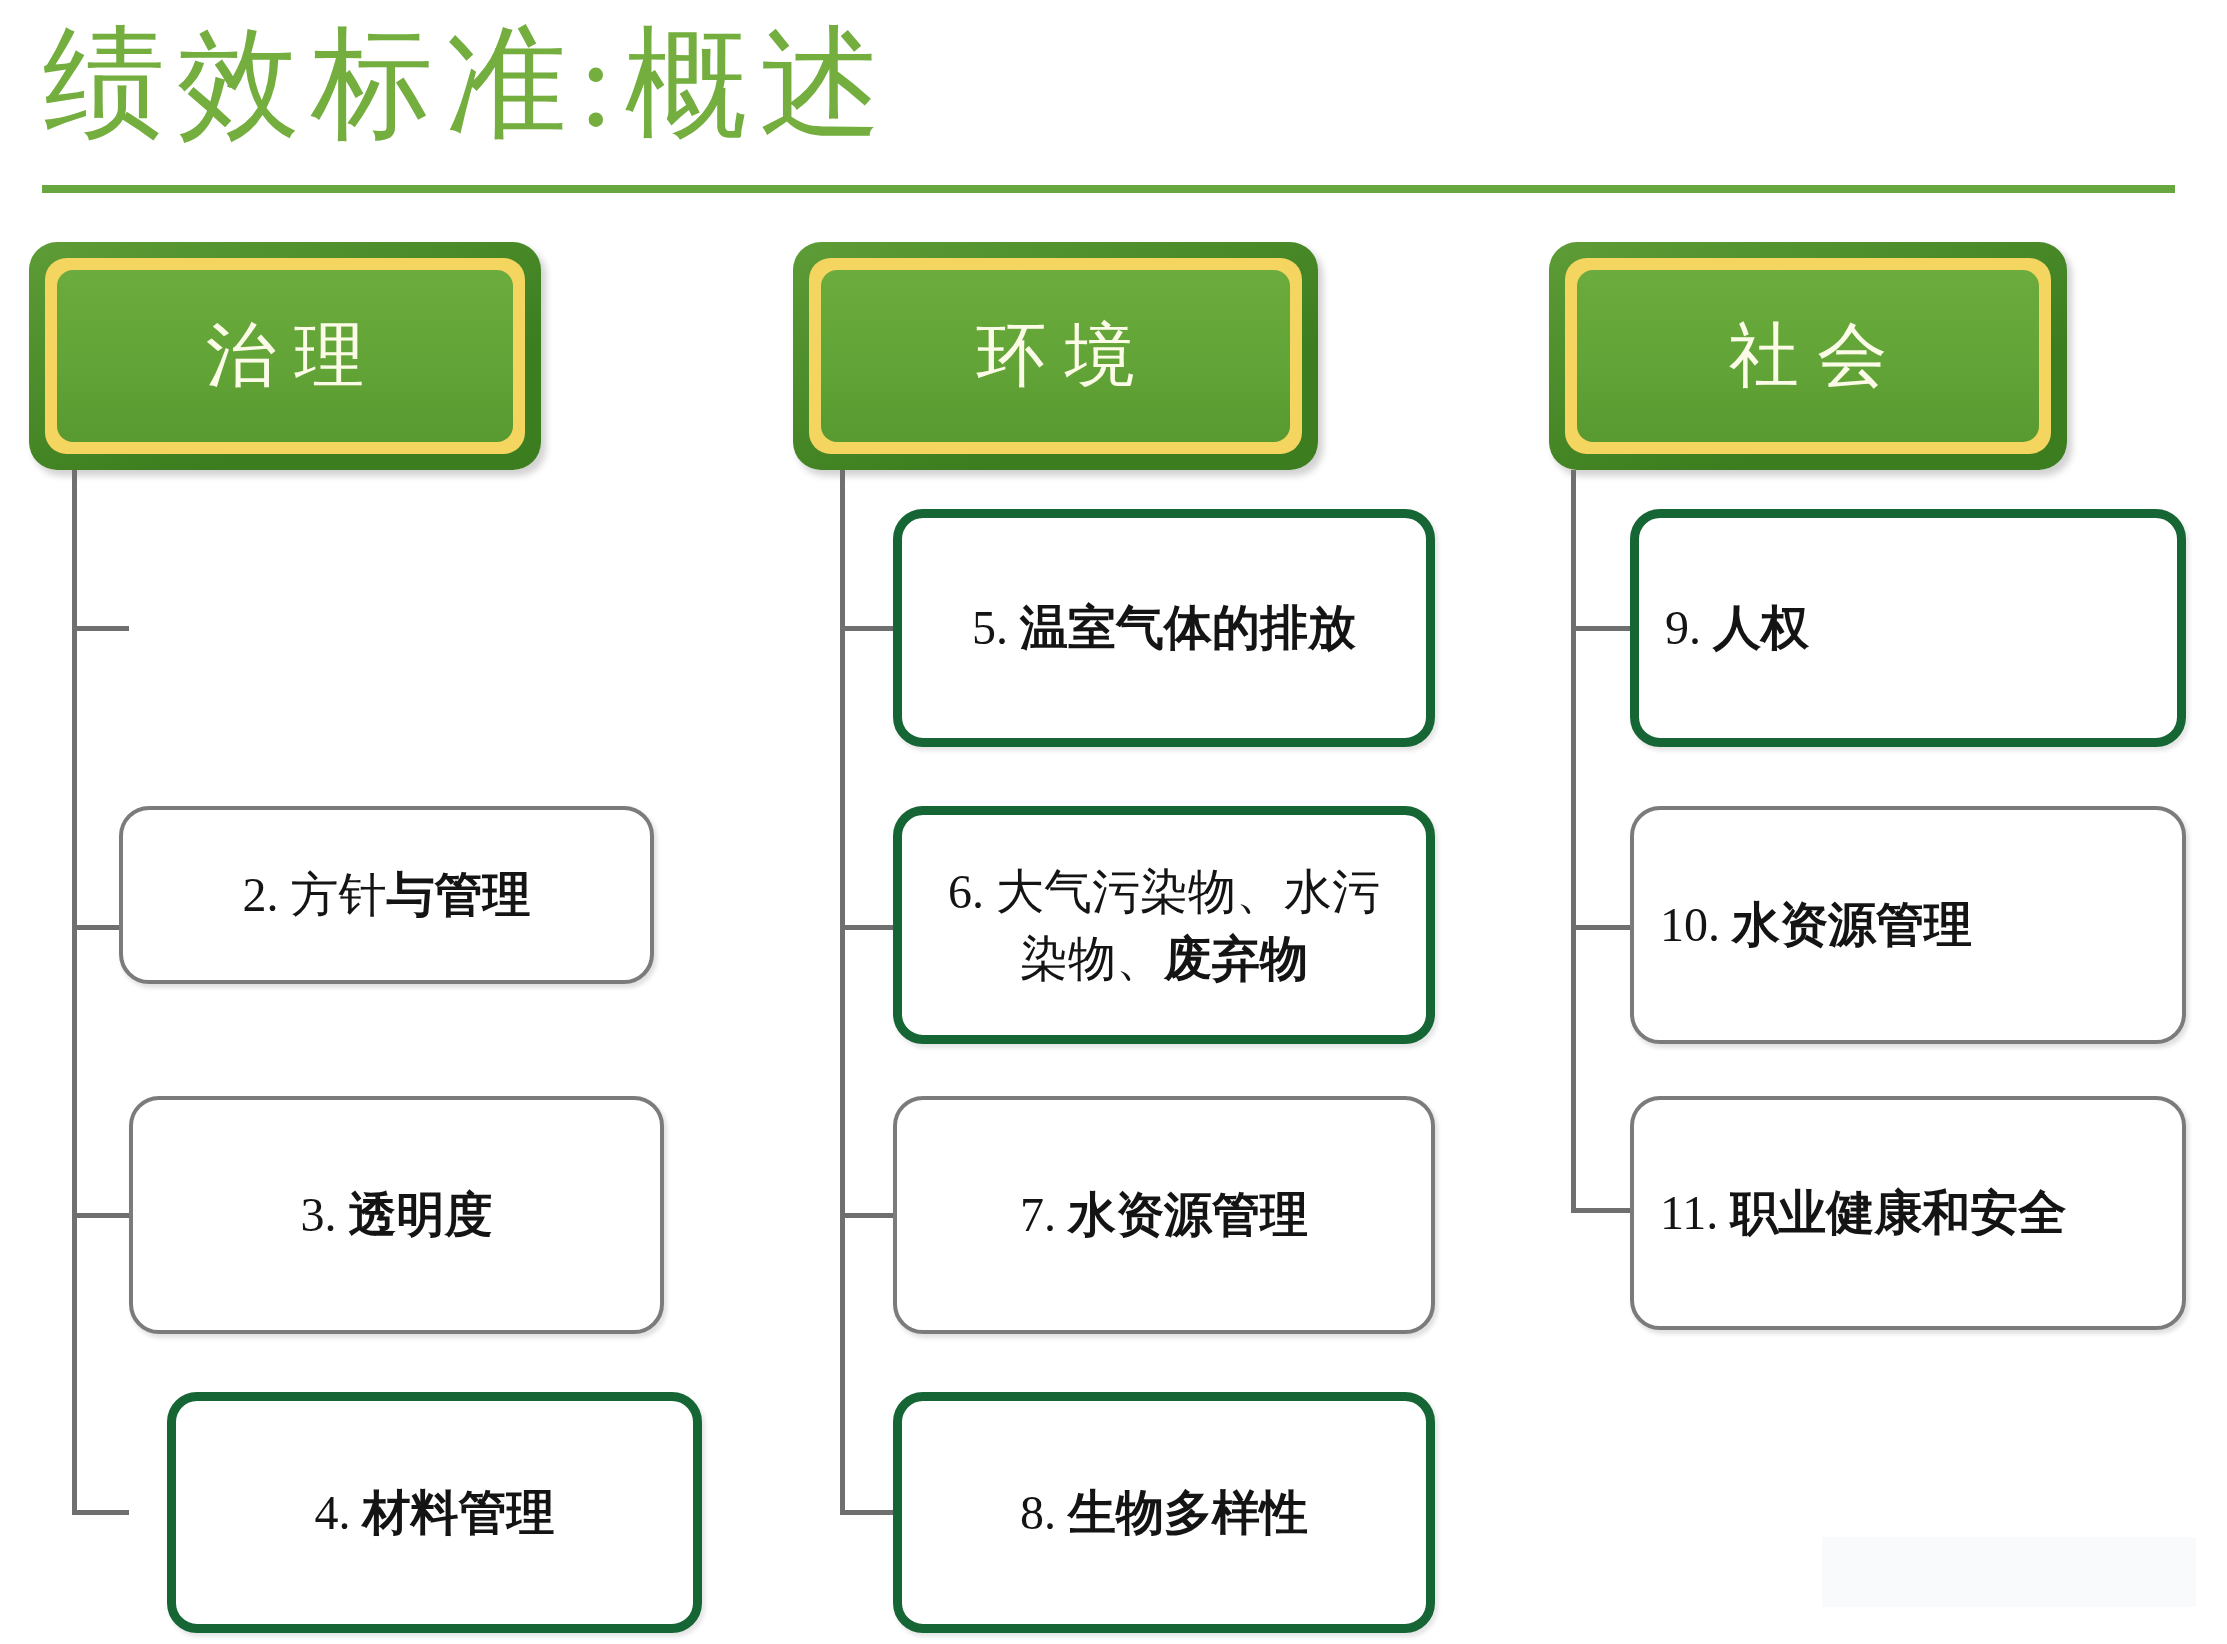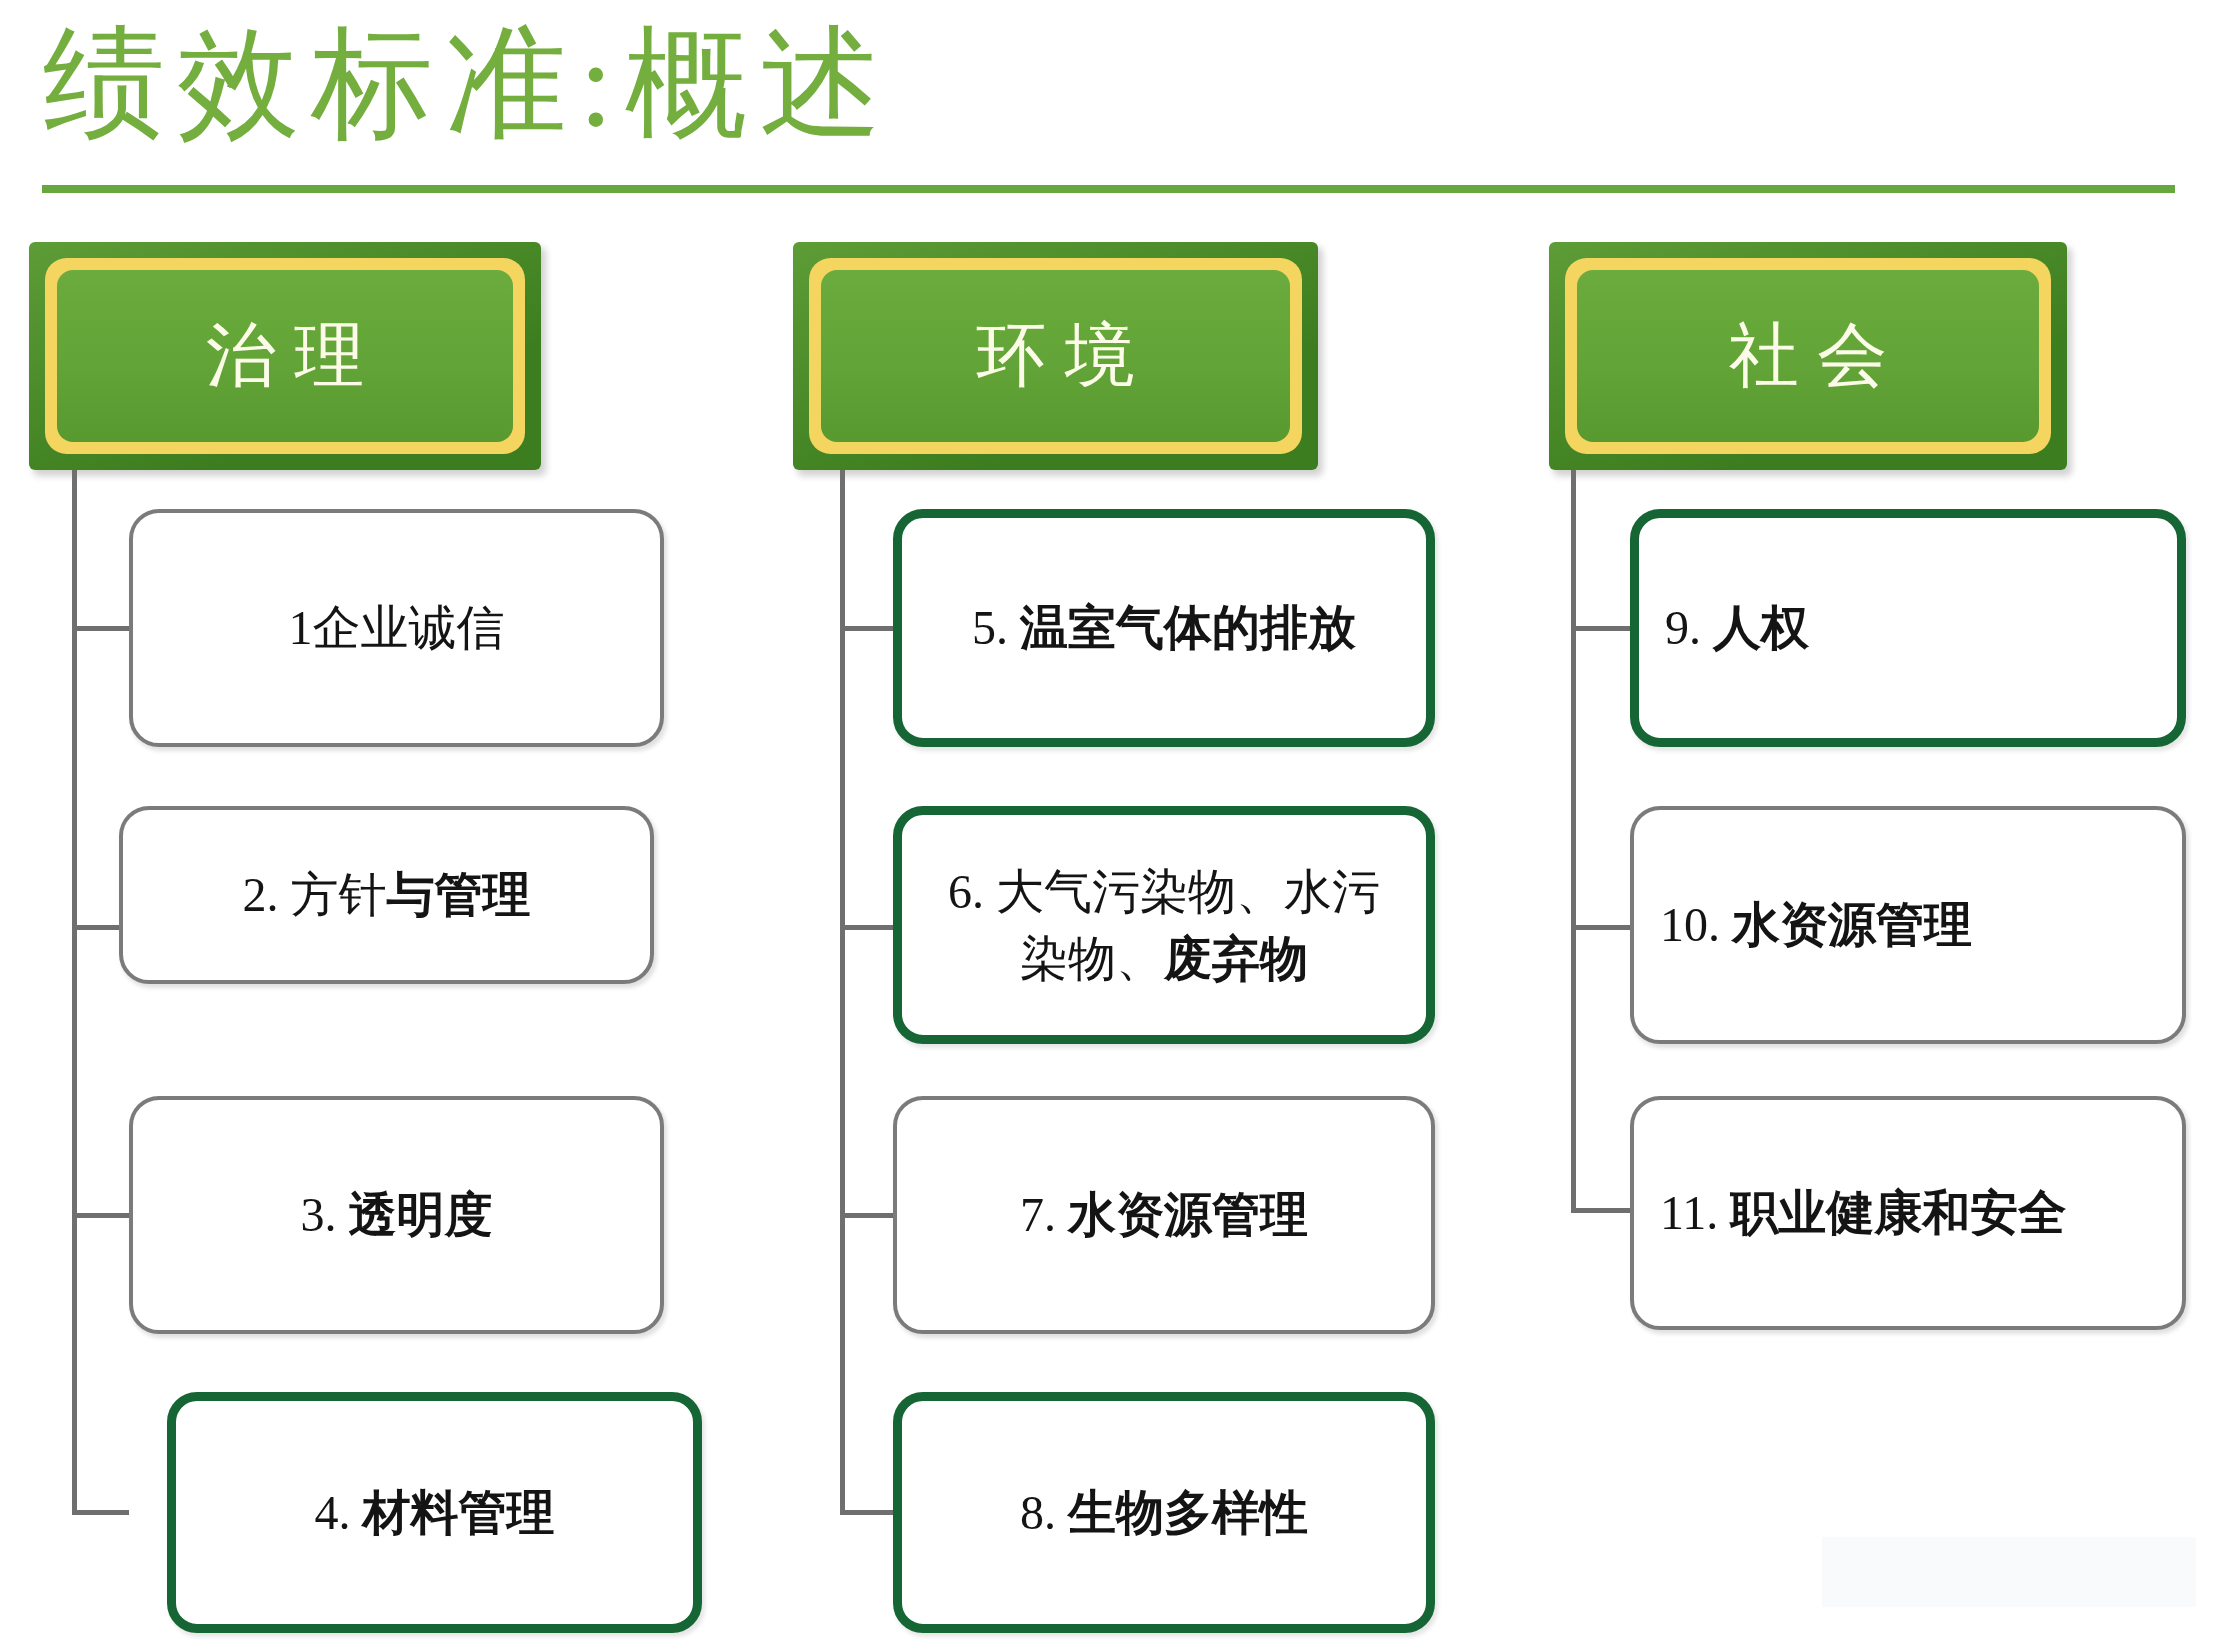--- a/index.html
+++ b/index.html
@@ -13,21 +13,21 @@
     font-family:"Liberation Serif", serif;
     font-size:122px;line-height:1.3;letter-spacing:12px;
     color:var(--title_green);white-space:nowrap;
   }
   .rule{
     position:absolute;left:42px;top:185px;width:2133px;height:8.4px;
     background:var(--rule_green);
   }
   
   .hdr{
-    position:absolute;height:228px;border-radius:6px;
+    position:absolute;height:228px;border-radius:28px;
     background:linear-gradient(160deg,#5d9c36,var(--header_border) 70%);
     padding:16px;box-sizing:border-box;
     box-shadow:4.7px 5.6px 7.5px rgba(0,0,0,0.18);
   }
   .hdr-ring{
     width:100%;height:100%;background:var(--header_ring);
     border-radius:21.5px;padding:12px;box-sizing:border-box;
   }
   .hdr-inner{
     width:100%;height:100%;border-radius:16px;
@@ -67,23 +67,20 @@
     <div class="hdr-ring">
       <div class="hdr-inner">治理</div>
     </div>
   </div>
   <div class="vline" style="left:72px;top:470px;height:1044px;"></div>
   <div class="hline" style="left:72px;top:626px;width:57px;"></div>
   <div class="hline" style="left:72px;top:925px;width:57px;"></div>
   <div class="hline" style="left:72px;top:1213px;width:57px;"></div>
   <div class="hline" style="left:72px;top:1510px;width:57px;"></div>
 
-  <div class="box gray" style="left:129px;top:509px;width:535px;height:238px;">
-    <span><span class="seg-n">1企业诚信</span><span class="seg-b"></span></span>
-  </div>
   <div class="box gray" style="left:119px;top:806px;width:535px;height:178px;">
     <span><span class="seg-n">2. 方针</span><span class="seg-b">与管理</span></span>
   </div>
   <div class="box gray" style="left:129px;top:1096px;width:535px;height:238px;">
     <span><span class="seg-n">3. </span><span class="seg-b">透明度</span></span>
   </div>
   <div class="box green" style="left:129px;top:1392px;width:535px;height:241px;margin-left:38px;">
     <span><span class="seg-n">4. </span><span class="seg-b">材料管理</span></span>
   </div>
 

